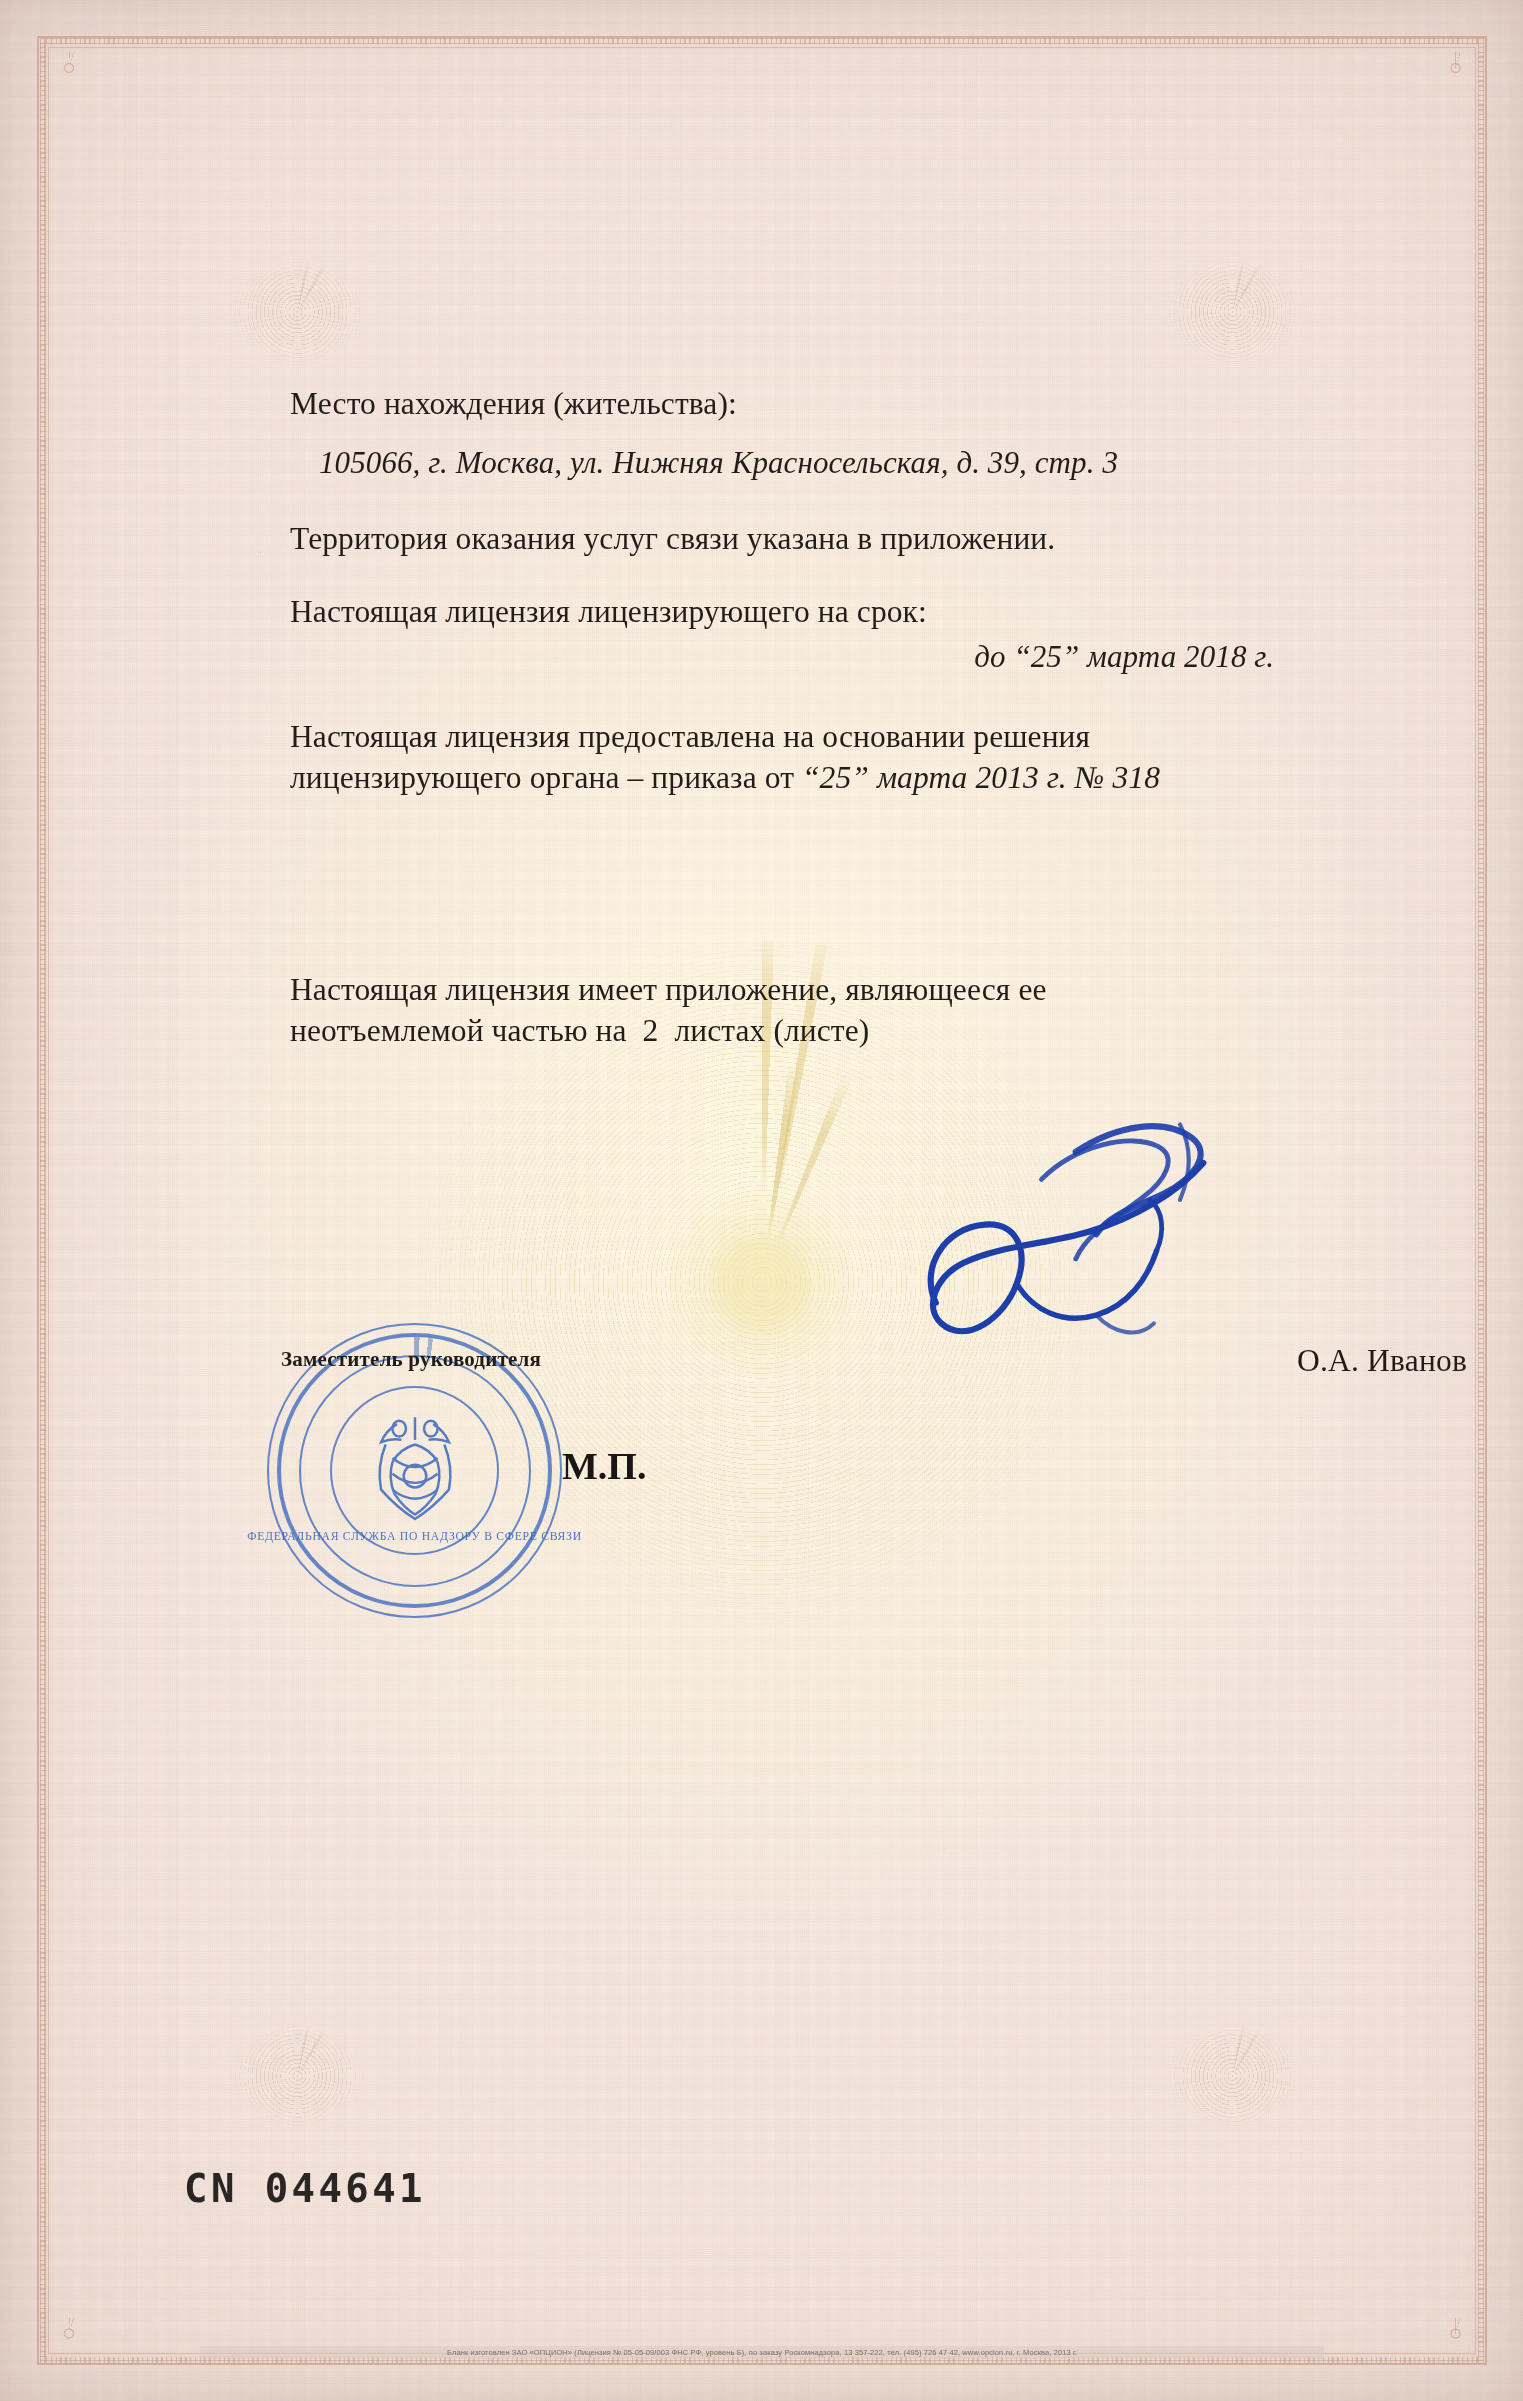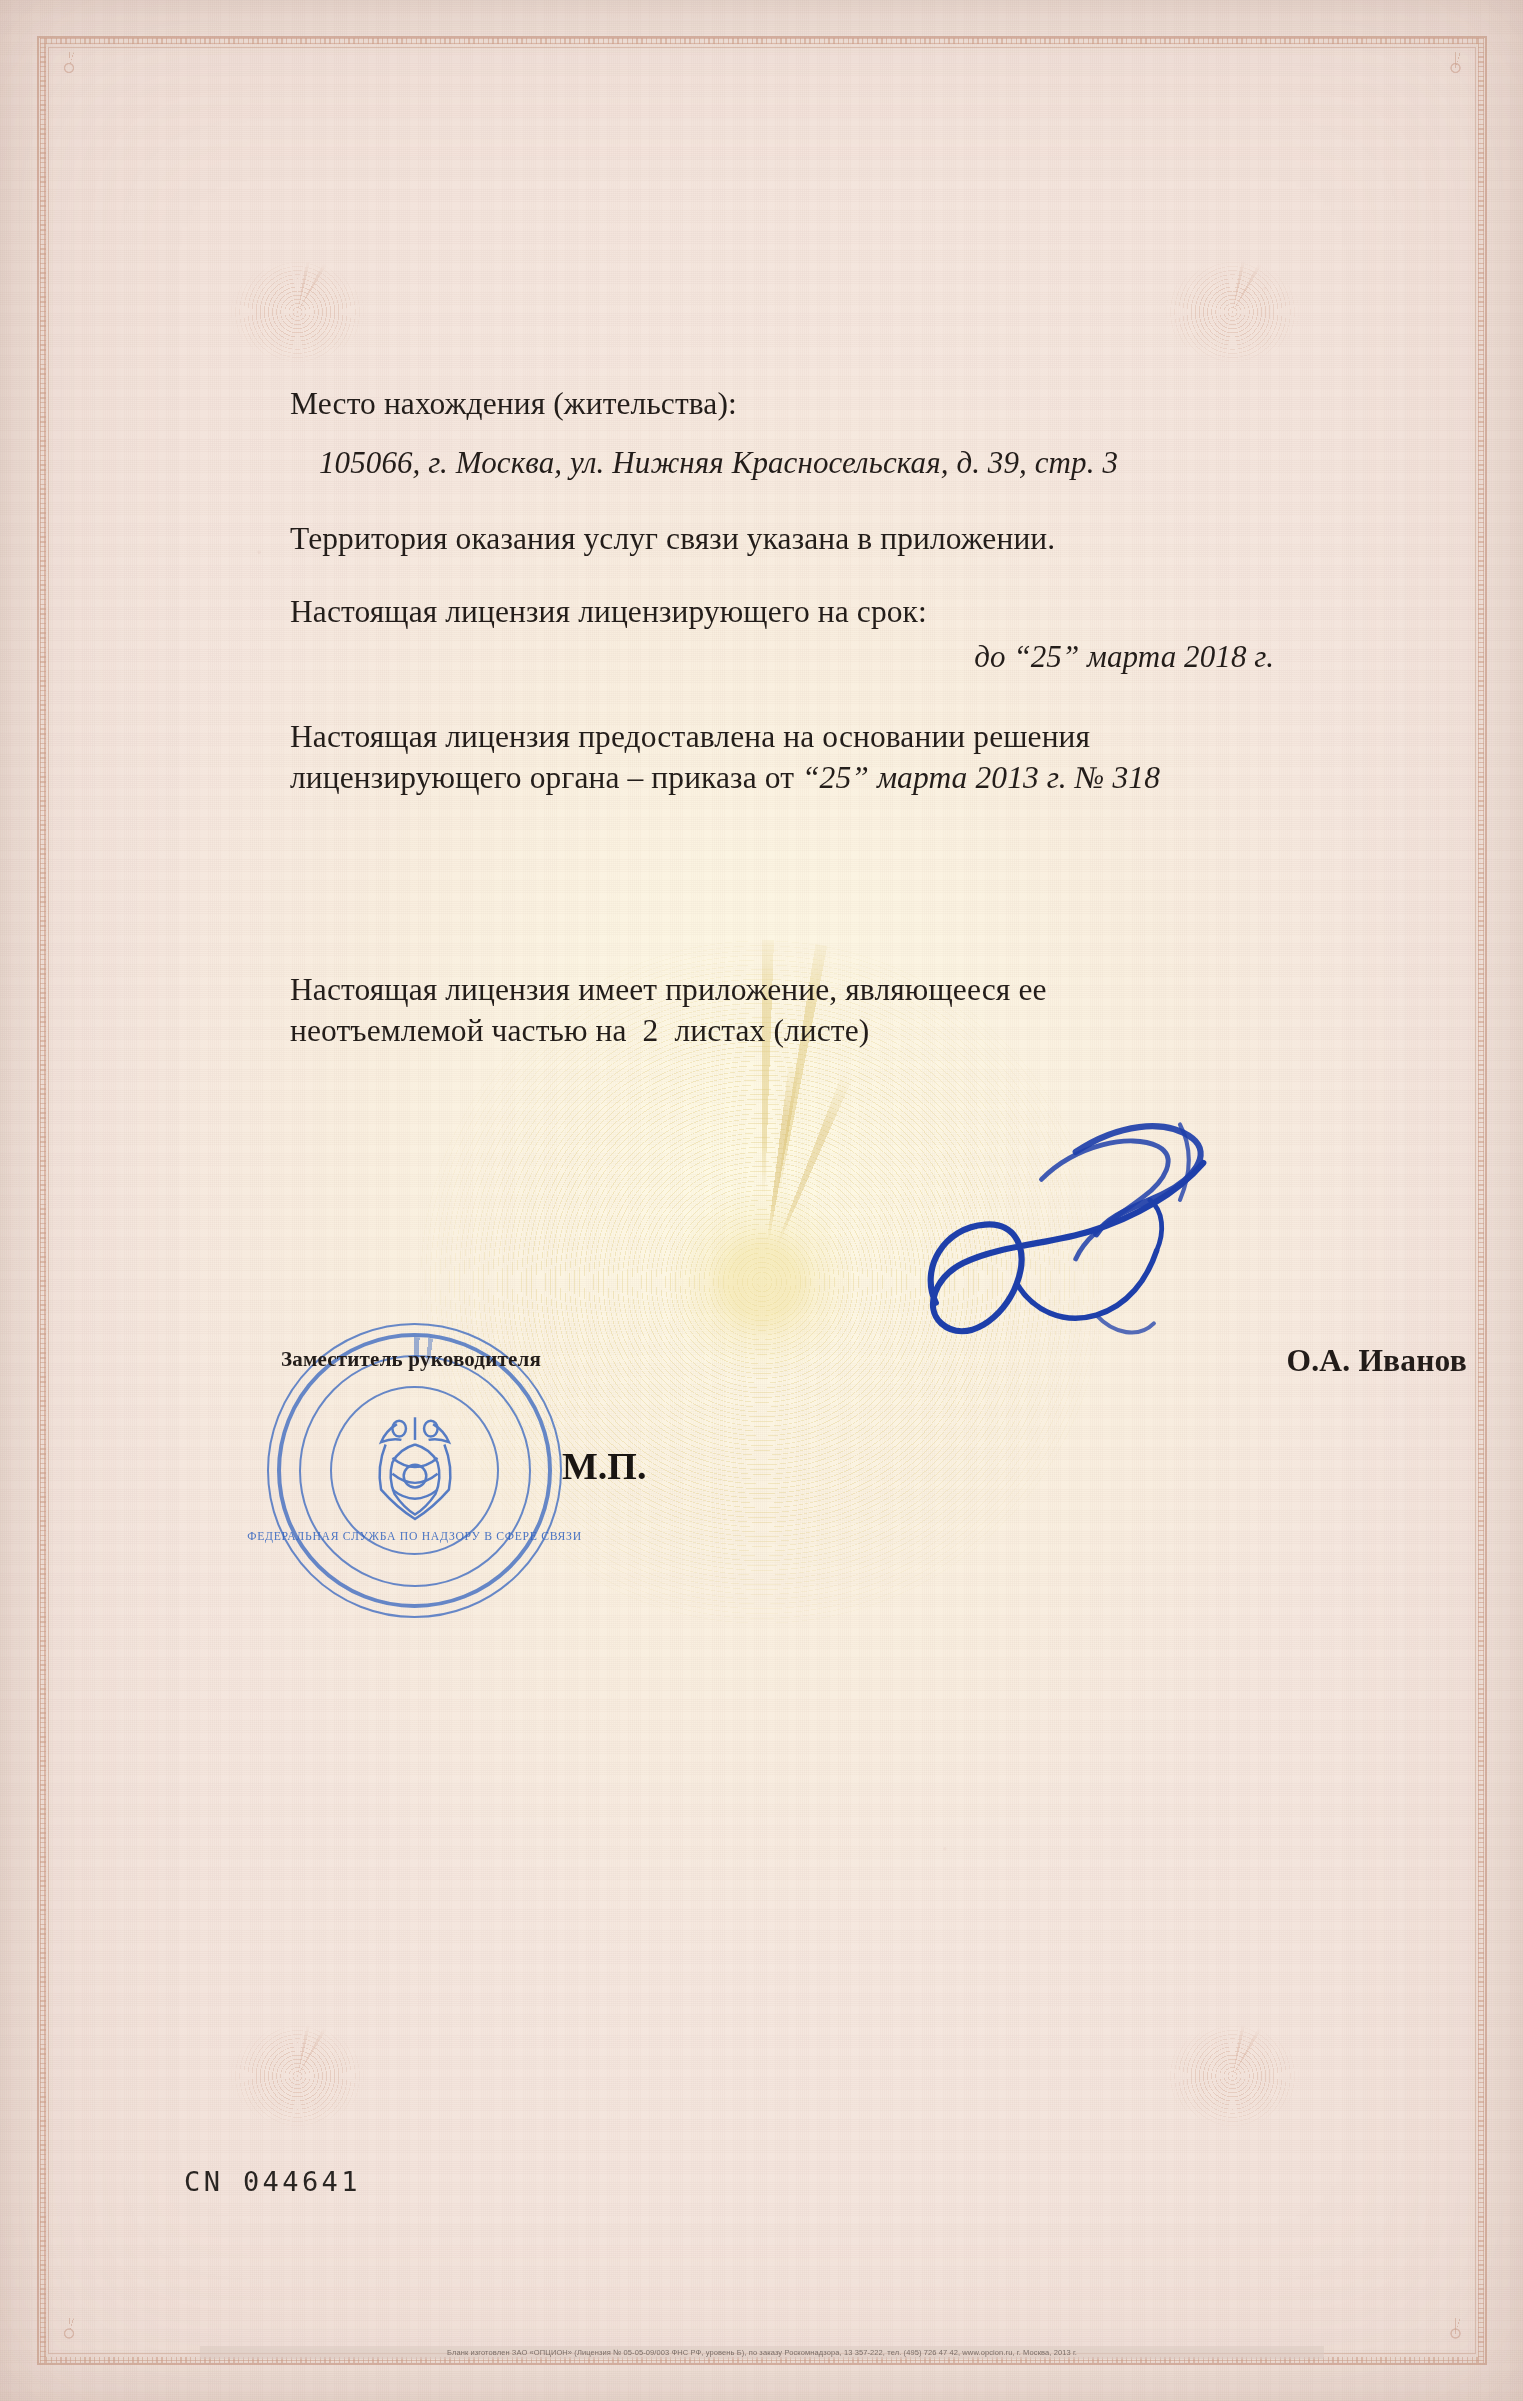--- a/index.html
+++ b/index.html
@@ -201,21 +201,21 @@
     font-size: 21px;
     font-weight: bold;
     letter-spacing: 0.2px;
     color: #221c19;
   }
   .sig-name {
     position: absolute;
     right: 0;
     top: 0;
     font-size: 31.5px;
-    font-weight: bold;
+    font-weight: normal;
     letter-spacing: 0.2px;
     color: #221c19;
   }
   .mp {
     position: absolute;
     left: 281px;
     top: 101px;
     font-size: 38px;
     font-weight: bold;
     color: #1a1613;
@@ -278,23 +278,24 @@
     height: 343px;
     pointer-events: none;
   }
 
   
   .serial {
     position: absolute;
     left: 184px;
     top: 2166px;
     font-family: "DejaVu Sans Mono", monospace;
-    font-size: 27px;
+    font-size: 39px;
     letter-spacing: 3.4px;
     color: #2a2623;
+    font-weight: bold;
   }
 
   
   .microprint {
     position: absolute;
     left: 50%;
     transform: translateX(-50%);
     bottom: 42px;
     width: 1124px;
     text-align: center;

